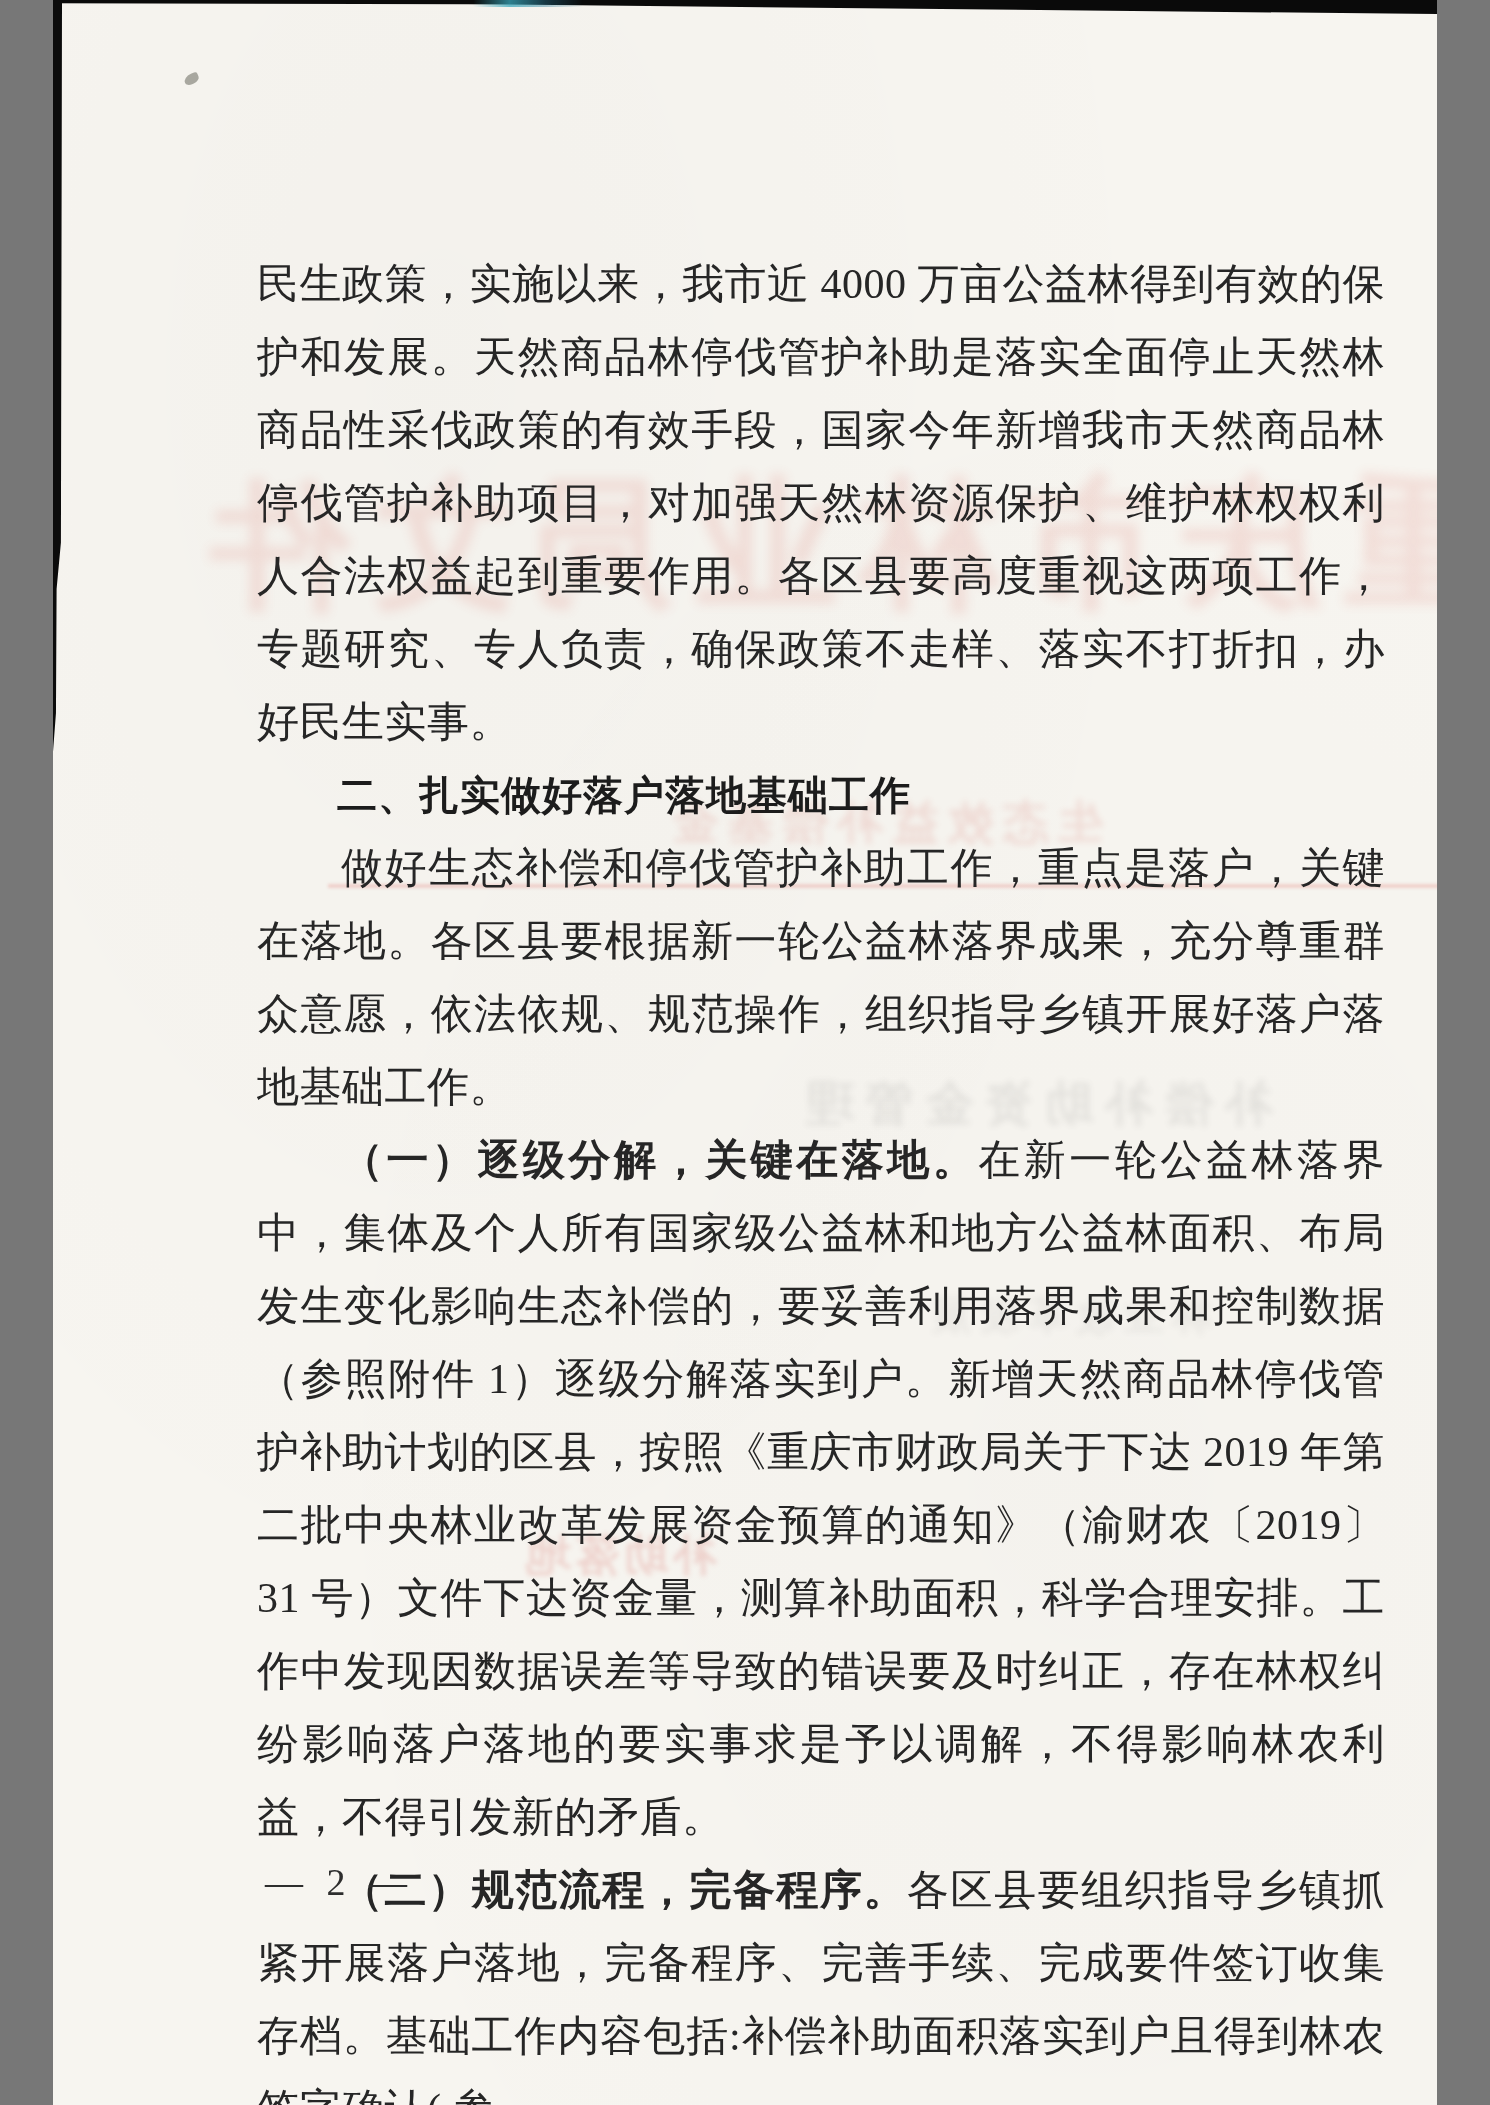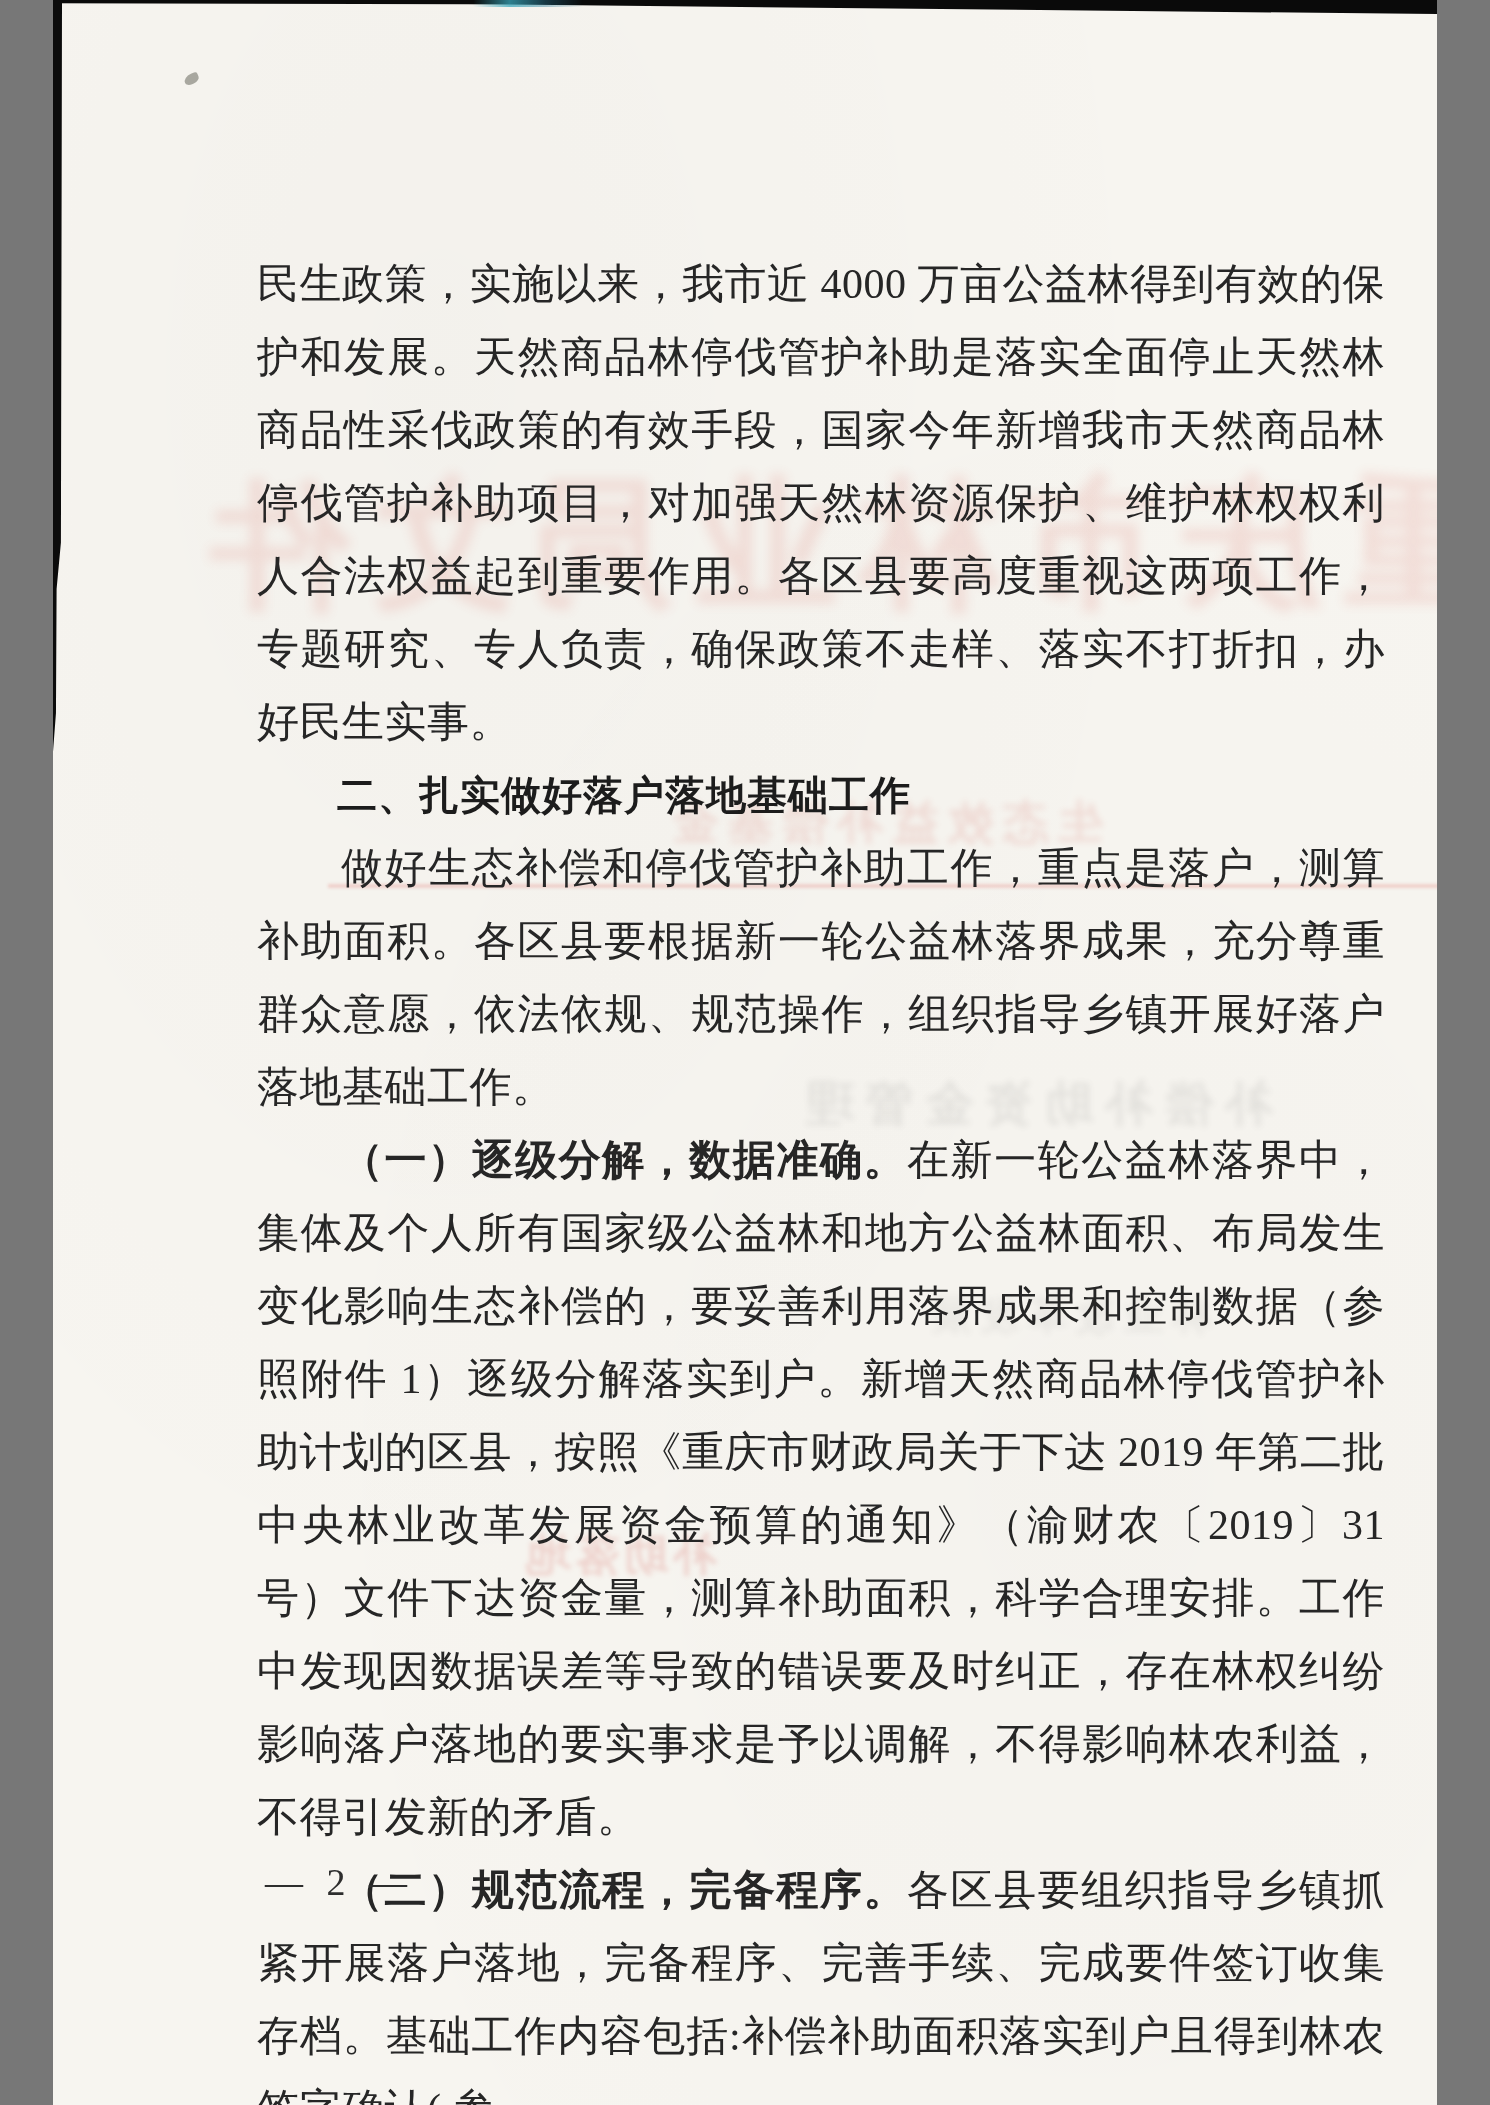--- a/index.html
+++ b/index.html
@@ -99,22 +99,22 @@
   <div class="ghost ghost-title">重庆市林业局文件</div>
   <div class="ghost ghost-line1">生态效益补偿基金</div>
   <div class="ghost-streak"></div>
   <div class="ghost ghost-line2">补偿补助资金管理</div>
   <div class="ghost ghost-line3">林业改革发展</div>
   <div class="ghost ghost-line4">补助落地</div>
 
   <div class="content">
     <p class="no-indent">民生政策，实施以来，我市近 4000 万亩公益林得到有效的保护和发展。天然商品林停伐管护补助是落实全面停止天然林商品性采伐政策的有效手段，国家今年新增我市天然商品林停伐管护补助项目，对加强天然林资源保护、维护林权权利人合法权益起到重要作用。各区县要高度重视这两项工作，专题研究、专人负责，确保政策不走样、落实不打折扣，办好民生实事。</p>
     <h2>二、扎实做好落户落地基础工作</h2>
-    <p>做好生态补偿和停伐管护补助工作，重点是落户，测算补助面积。各区县要根据新一轮公益林落界成果，充分尊重群众意愿，依法依规、规范操作，组织指导乡镇开展好落户落地基础工作。</p>
-    <p><span class="lead">（一）逐级分解，数据准确。</span><span>在新一轮公益林落界中，集体及个人所有国家级公益林和地方公益林面积、布局发生变化影响生态补偿的，要妥善利用落界成果和控制数据（参照附件 1）逐级分解落实到户。新增天然商品林停伐管护补助计划的区县，按照《重庆市财政局关于下达 2019 年第二批中央林业改革发展资金预算的通知》（渝财农〔2019〕31 号）文件下达资金量，测算补助面积，科学合理安排。工作中发现因数据误差等导致的错误要及时纠正，存在林权纠纷影响落户落地的要实事求是予以调解，不得影响林农利益，不得引发新的矛盾。</span></p>
+    <p>做好生态补偿和停伐管护补助工作，重点是落户，关键在落地。各区县要根据新一轮公益林落界成果，充分尊重群众意愿，依法依规、规范操作，组织指导乡镇开展好落户落地基础工作。</p>
+    <p><span class="lead">（一）逐级分解，关键在落地。</span><span>在新一轮公益林落界中，集体及个人所有国家级公益林和地方公益林面积、布局发生变化影响生态补偿的，要妥善利用落界成果和控制数据（参照附件 1）逐级分解落实到户。新增天然商品林停伐管护补助计划的区县，按照《重庆市财政局关于下达 2019 年第二批中央林业改革发展资金预算的通知》（渝财农〔2019〕31 号）文件下达资金量，测算补助面积，科学合理安排。工作中发现因数据误差等导致的错误要及时纠正，存在林权纠纷影响落户落地的要实事求是予以调解，不得影响林农利益，不得引发新的矛盾。</span></p>
     <p><span class="lead">（二）规范流程，完备程序。</span><span>各区县要组织指导乡镇抓紧开展落户落地，完备程序、完善手续、完成要件签订收集存档。基础工作内容包括:补偿补助面积落实到户且得到林农签字确认( 参</span></p>
   </div>
 
   <div class="footer">— 2 —</div>
 
   <div class="edge-top"></div>
   <div class="edge-top-teal"></div>
   <div class="edge-left"></div>
   <div class="speck"></div>
 

